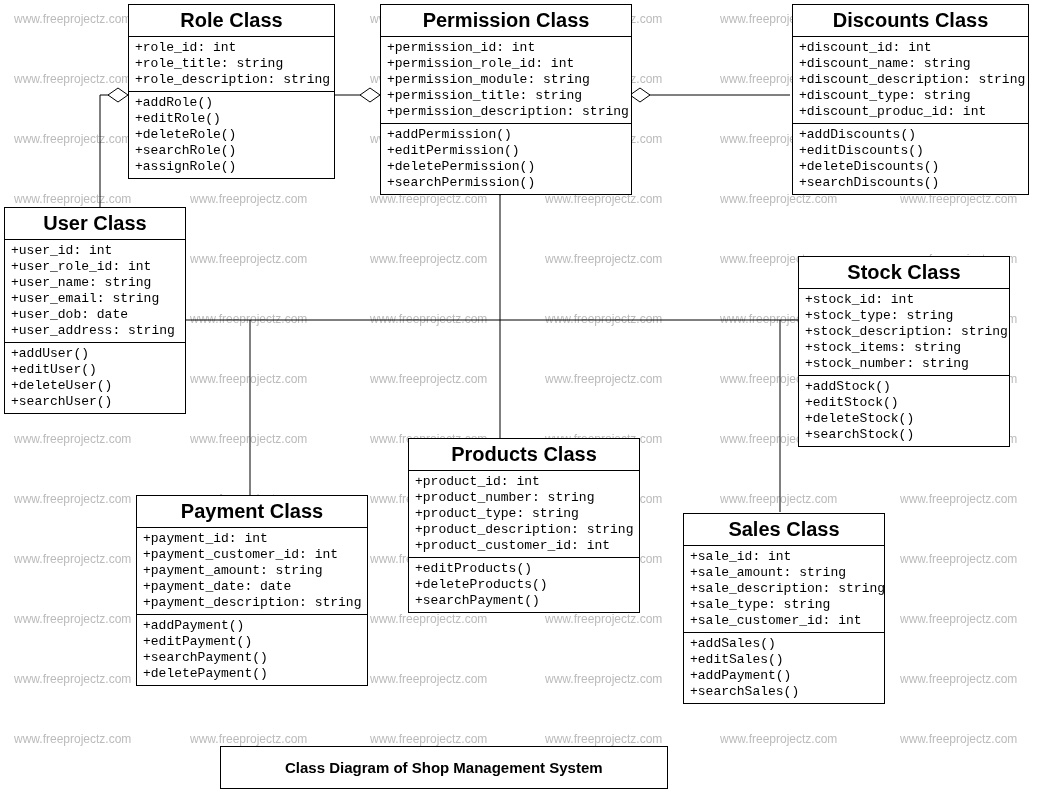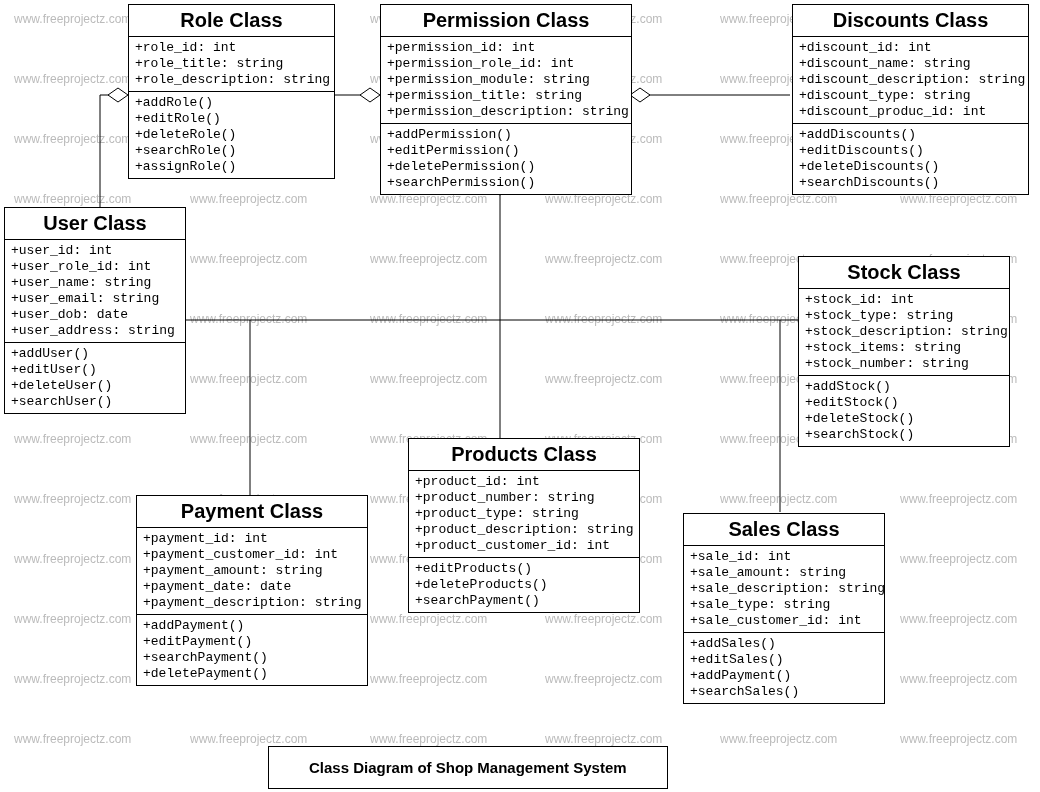--- a/index.html
+++ b/index.html
@@ -48,24 +48,23 @@
     line-height: 16px;
     white-space: nowrap;
   }
   .title-box {
     position: absolute;
     border: 1px solid #000;
     background: #fff;
     font-family: Arial, sans-serif;
     font-weight: bold;
     text-align: center;
-    padding: 12px 40px;
+    padding: 12px 64px;
     font-size: 15px;
     z-index: 10;
-    margin-left: 48px;
   }
   svg.connectors {
     position: absolute;
     top: 0; left: 0;
     width: 1040px;
     height: 792px;
     z-index: 5;
     pointer-events: none;
   }
 </style>

